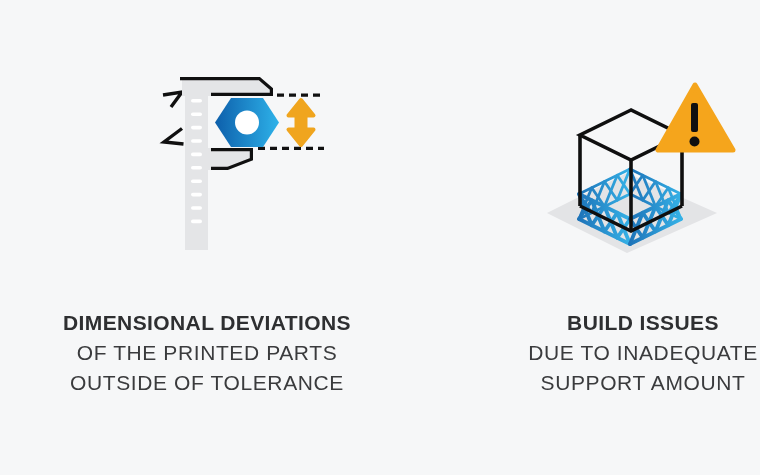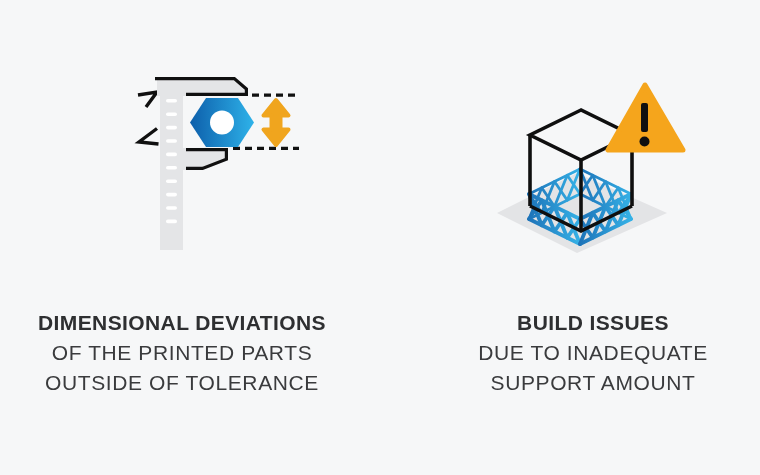--- a/index.html
+++ b/index.html
@@ -16,20 +16,21 @@
     width: 760px;
     height: 475px;
     display: flex;
   }
   .col {
     width: 380px;
     height: 475px;
     display: flex;
     flex-direction: column;
     align-items: flex-start;
+    margin-left: 25px;
   }
   .art {
     display: block;
     width: 380px;
     height: 260px;
     flex: 0 0 auto;
   }
   .caption {
     margin-top: 48px;
     text-align: center;

